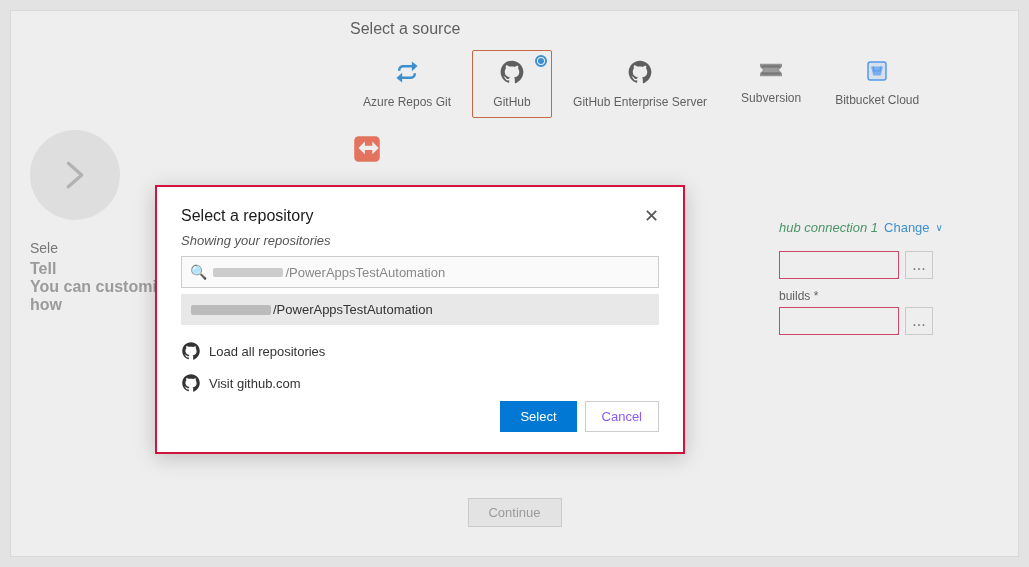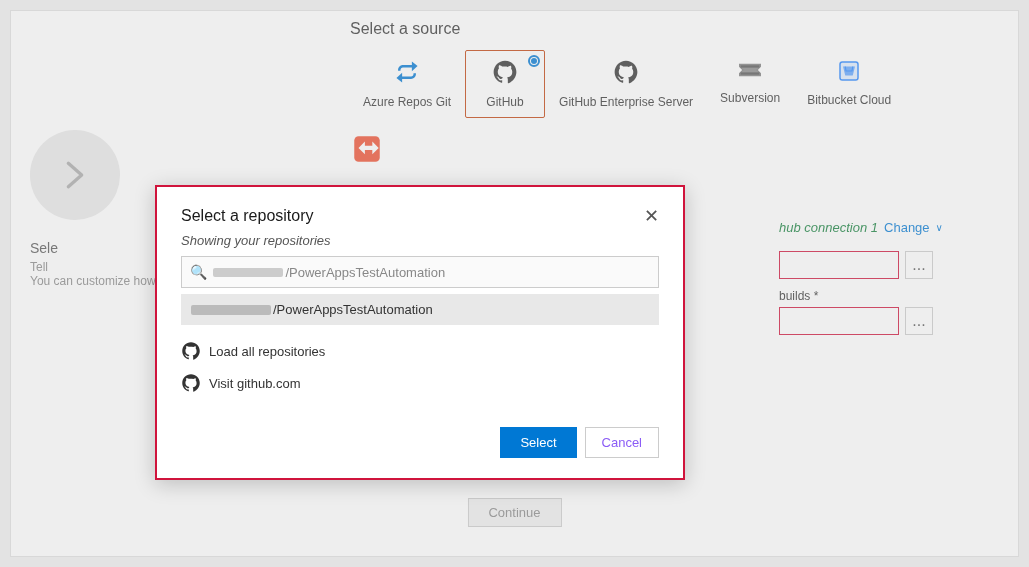--- a/index.html
+++ b/index.html
@@ -53,21 +53,21 @@
       flex-direction: column;
       align-items: flex-start;
     }
     .source-title {
       font-size: 16px;
       color: #333;
       margin-bottom: 12px;
     }
     .source-tabs {
       display: flex;
-      gap: 1px;
+      gap: 8px;
     }
     .source-tab {
       display: flex;
       flex-direction: column;
       align-items: center;
       padding: 8px 12px;
       border: 1px solid transparent;
       border-radius: 2px;
       cursor: pointer;
       min-width: 80px;
@@ -113,22 +113,23 @@
       top: 240px;
       left: 30px;
       width: 180px;
     }
     .step-select-label {
       font-size: 14px;
       color: #555;
       margin-bottom: 4px;
     }
     .step-desc {
-      font-size: 12px;
+      font-size: 16px;
       color: #888;
+      font-weight: bold;
     }
 
     
     .right-panel {
       position: absolute;
       top: 220px;
       right: 30px;
       width: 220px;
     }
     .hub-connection {
@@ -290,21 +291,21 @@
     }
     .github-icon {
       width: 20px;
       height: 20px;
     }
 
     .dialog-footer {
       display: flex;
       justify-content: flex-end;
       gap: 8px;
-      margin-top: 28px;
+      margin-top: 2px;
     }
     .btn-select {
       background: #0078d4;
       color: white;
       border: none;
       padding: 7px 20px;
       font-size: 13px;
       cursor: pointer;
     }
     .btn-cancel {

